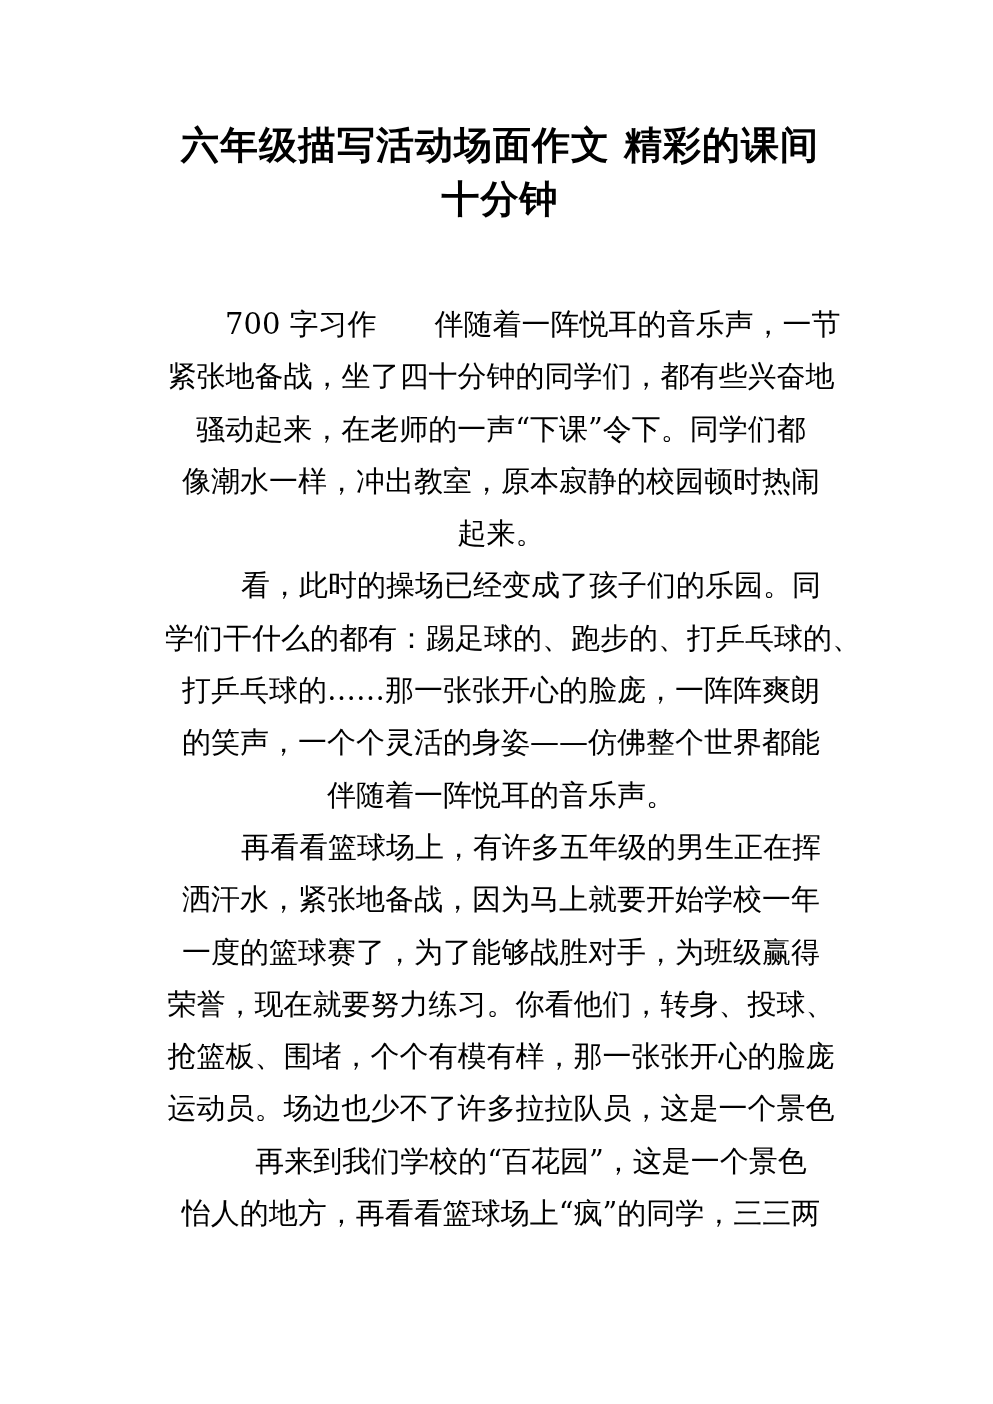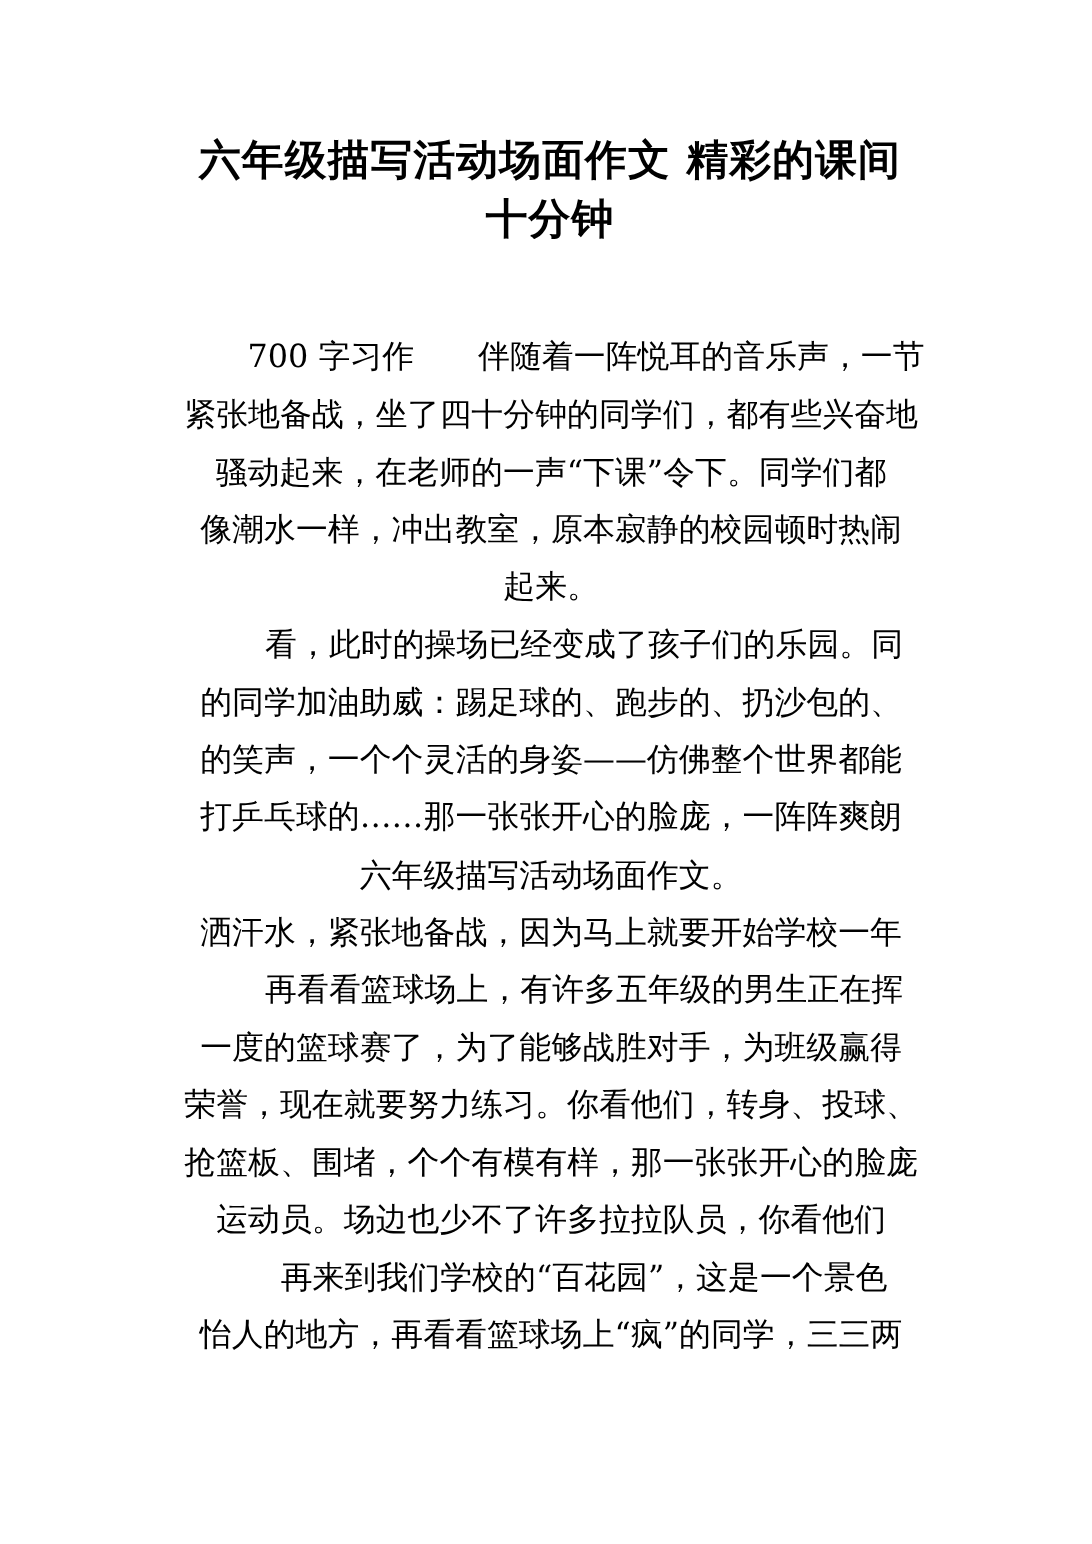--- a/index.html
+++ b/index.html
@@ -65,31 +65,31 @@
   <div class="body-text">
     <div class="paragraph">
       <span class="line indent">700 字习作　　伴随着一阵悦耳的音乐声，一节</span>
       <span class="line">紧张地备战，坐了四十分钟的同学们，都有些兴奋地</span>
       <span class="line">骚动起来，在老师的一声“下课”令下。同学们都</span>
       <span class="line">像潮水一样，冲出教室，原本寂静的校园顿时热闹</span>
       <span class="line">起来。</span>
     </div>
     <div class="paragraph">
       <span class="line indent">看，此时的操场已经变成了孩子们的乐园。同</span>
-      <span class="line">的同学加油助威：踢足球的、跑步的、扔沙包的、</span>
+      <span class="line">学们干什么的都有：踢足球的、跑步的、打乒乓球的、</span>
+      <span class="line">打乒乓球的……那一张张开心的脸庞，一阵阵爽朗</span>
       <span class="line">的笑声，一个个灵活的身姿——仿佛整个世界都能</span>
-      <span class="line">打乒乓球的……那一张张开心的脸庞，一阵阵爽朗</span>
-      <span class="line">六年级描写活动场面作文。</span>
+      <span class="line">伴随着一阵悦耳的音乐声。</span>
     </div>
     <div class="paragraph">
+      <span class="line indent">再看看篮球场上，有许多五年级的男生正在挥</span>
       <span class="line">洒汗水，紧张地备战，因为马上就要开始学校一年</span>
-      <span class="line indent">再看看篮球场上，有许多五年级的男生正在挥</span>
       <span class="line">一度的篮球赛了，为了能够战胜对手，为班级赢得</span>
       <span class="line">荣誉，现在就要努力练习。你看他们，转身、投球、</span>
       <span class="line">抢篮板、围堵，个个有模有样，那一张张开心的脸庞</span>
-      <span class="line">运动员。场边也少不了许多拉拉队员，你看他们</span>
+      <span class="line">运动员。场边也少不了许多拉拉队员，这是一个景色</span>
     </div>
     <div class="paragraph">
       <span class="line indent">再来到我们学校的“百花园”，这是一个景色</span>
       <span class="line">怡人的地方，再看看篮球场上“疯”的同学，三三两</span>
     </div>
   </div>
 </div>
 
 </body></html>

